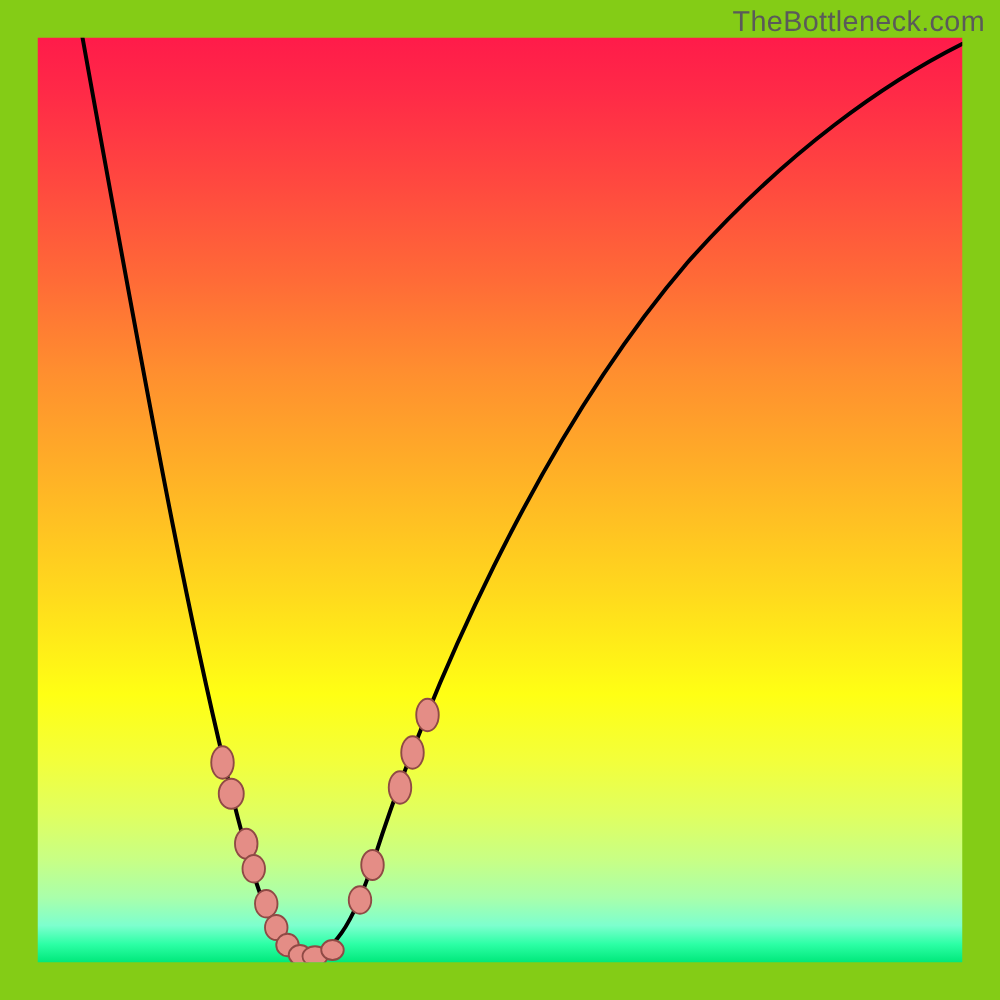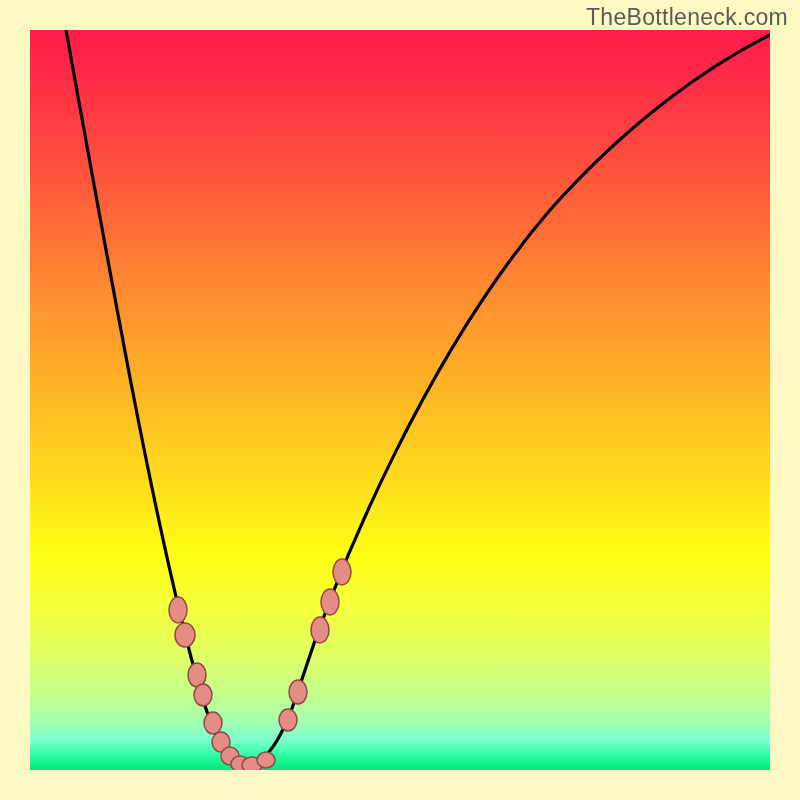--- a/index.html
+++ b/index.html
@@ -7,21 +7,21 @@
     padding: 0;
     width: 800px;
     height: 800px;
     background: #000;
     overflow: hidden;
     font-family: Arial, Helvetica, sans-serif;
   }
   .frame {
     position: absolute;
     inset: 0;
-    background: #fef9c3;
+    background: #84cc16;
   }
   .plot-area {
     position: absolute;
     left: 30px;
     top: 30px;
     width: 740px;
     height: 740px;
     overflow: hidden;
   }
   .gradient {

